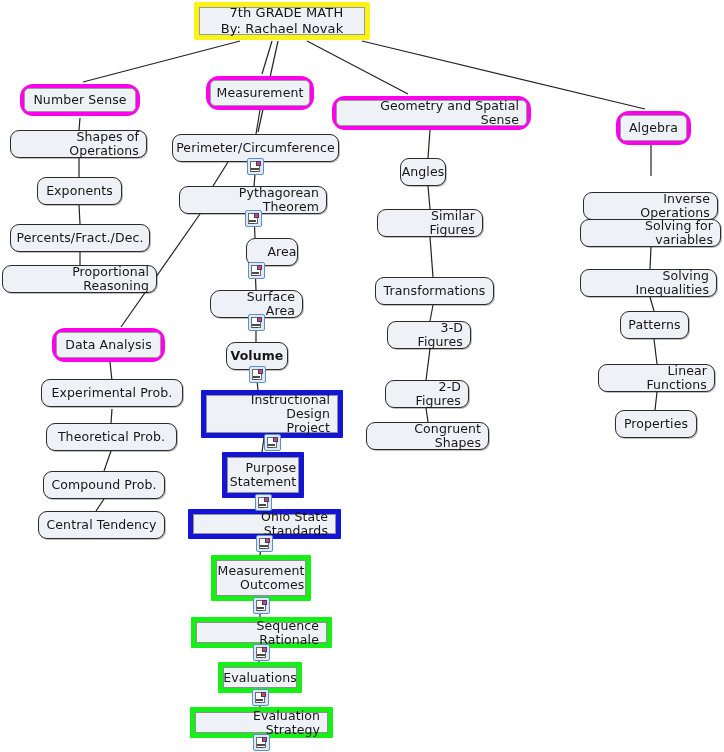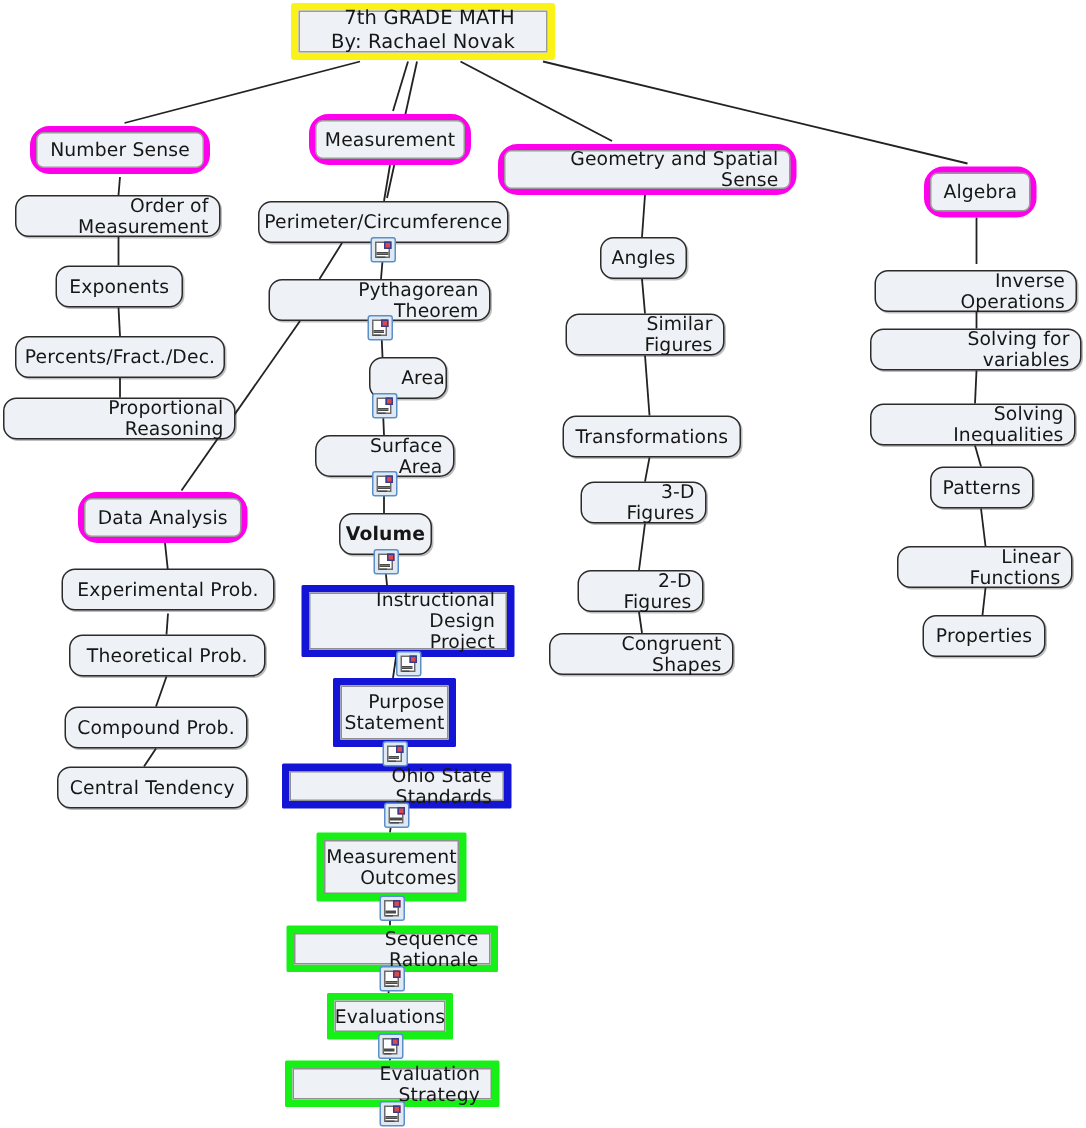--- a/index.html
+++ b/index.html
@@ -216,21 +216,21 @@
           <span class="nodelabel">7th GRADE MATH
 By: Rachael Novak</span>
         </span>
       </div>
       <div class="node magenta" style="left: 20px; top: 84px; width: 120px; height: 32px;">
         <span class="inner">
           <span class="nodelabel">Number Sense</span>
         </span>
       </div>
       <div class="node plain" style="left: 10px; top: 130px; width: 137px; height: 28px;">
-        <span class="nodelabel">Order of Measurement</span>
+        <span class="nodelabel">Shapes of Operations</span>
       </div>
       <div class="node plain" style="left: 37px; top: 177px; width: 85px; height: 28px;">
         <span class="nodelabel">Exponents</span>
       </div>
       <div class="node plain" style="left: 10px; top: 224px; width: 140px; height: 28px;">
         <span class="nodelabel">Percents/Fract./Dec.</span>
       </div>
       <div class="node plain" style="left: 2px; top: 265px; width: 155px; height: 28px;">
         <span class="nodelabel">Proportional Reasoning</span>
       </div>
@@ -391,21 +391,21 @@
         <span class="pic"></span>
         <span class="ln l1"></span>
         <span class="ln l2"></span>
         <span class="ln l3"></span>
       </div>
       <div class="node magenta" style="left: 332px; top: 96px; width: 199px; height: 34px;">
         <span class="inner">
           <span class="nodelabel">Geometry and Spatial Sense</span>
         </span>
       </div>
-      <div class="node plain" style="left: 400px; top: 158px; width: 58px; height: 28px;">
+      <div class="node plain" style="left: 400px; top: 158px; width: 46px; height: 28px;">
         <span class="nodelabel">Angles</span>
       </div>
       <div class="node plain" style="left: 377px; top: 209px; width: 106px; height: 28px;">
         <span class="nodelabel">Similar Figures</span>
       </div>
       <div class="node plain" style="left: 375px; top: 277px; width: 119px; height: 28px;">
         <span class="nodelabel">Transformations</span>
       </div>
       <div class="node plain" style="left: 387px; top: 321px; width: 84px; height: 28px;">
         <span class="nodelabel">3-D Figures</span>
@@ -414,21 +414,21 @@
         <span class="nodelabel">2-D Figures</span>
       </div>
       <div class="node plain" style="left: 366px; top: 422px; width: 123px; height: 28px;">
         <span class="nodelabel">Congruent Shapes</span>
       </div>
       <div class="node magenta" style="left: 616px; top: 111px; width: 75px; height: 34px;">
         <span class="inner">
           <span class="nodelabel">Algebra</span>
         </span>
       </div>
-      <div class="node plain" style="left: 583px; top: 180px; width: 135px; height: 28px;">
+      <div class="node plain" style="left: 583px; top: 192px; width: 135px; height: 28px;">
         <span class="nodelabel">Inverse Operations</span>
       </div>
       <div class="node plain" style="left: 580px; top: 219px; width: 141px; height: 28px;">
         <span class="nodelabel">Solving for variables</span>
       </div>
       <div class="node plain" style="left: 580px; top: 269px; width: 137px; height: 28px;">
         <span class="nodelabel">Solving Inequalities</span>
       </div>
       <div class="node plain" style="left: 620px; top: 311px; width: 69px; height: 28px;">
         <span class="nodelabel">Patterns</span>

